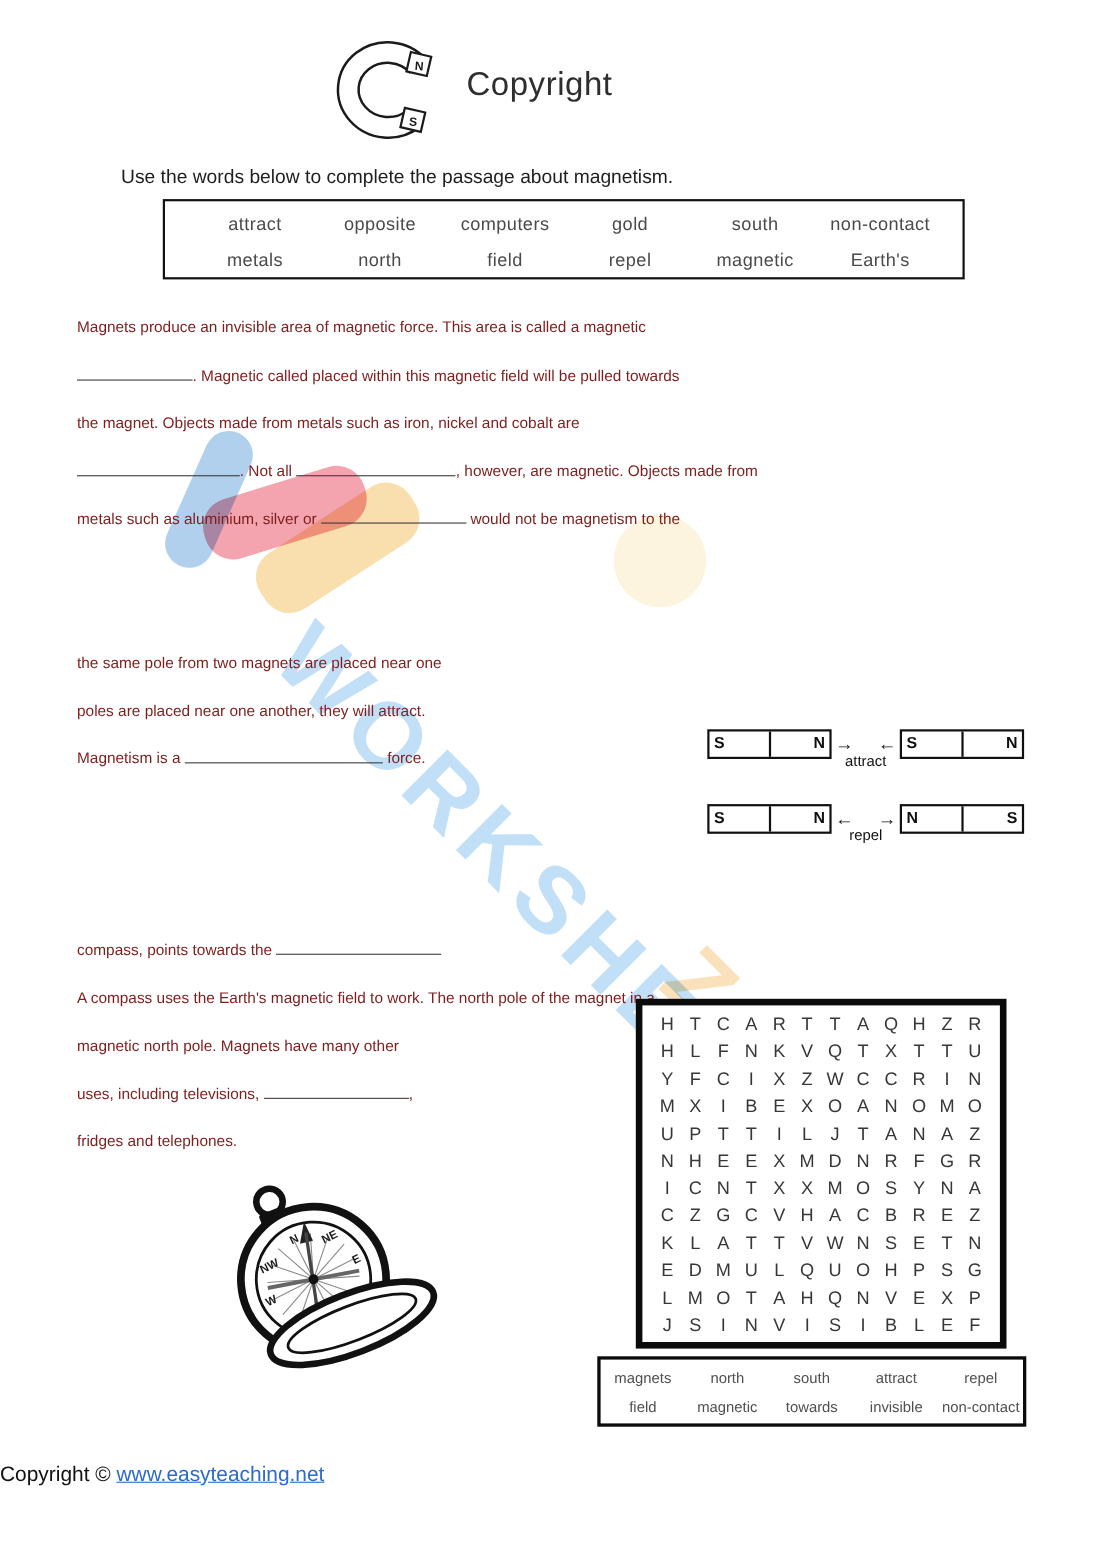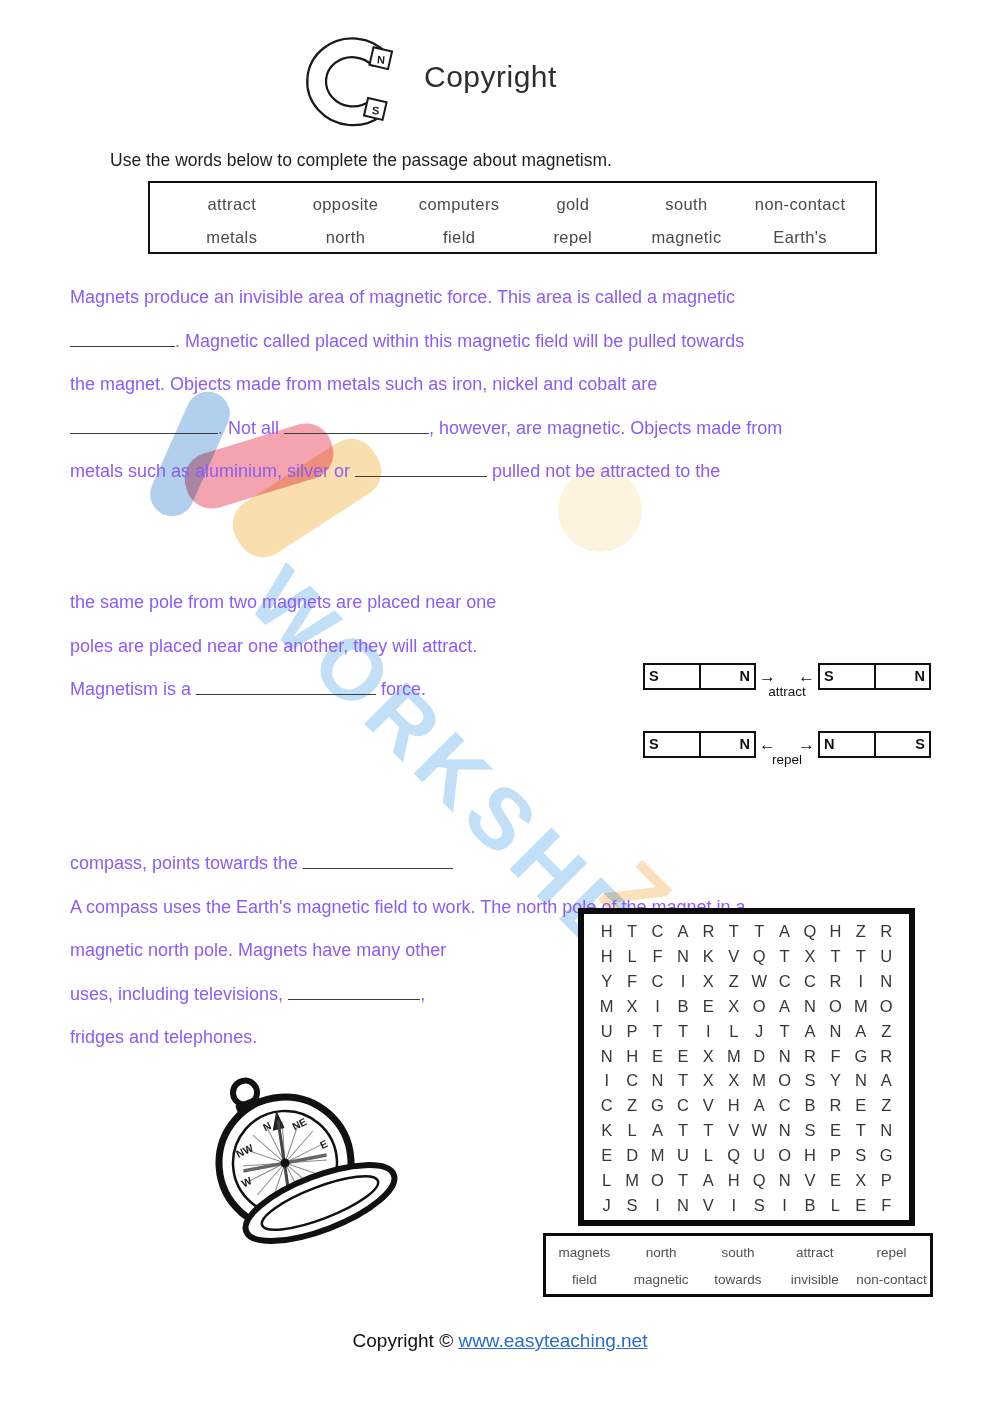--- a/index.html
+++ b/index.html
@@ -15,21 +15,21 @@
               color:#2e2e2e;letter-spacing:.5px;}
   #instruction{position:absolute;left:70px;top:150px;font-size:17.5px;color:#1e1e1e;margin-left:40px;}
   
   #word-bank{position:absolute;left:148px;top:181px;width:729px;height:73px;
              border:2.5px solid #101010;box-sizing:border-box;background:rgba(255,255,255,.0);}
   .wb-row{display:grid;grid-template-columns:repeat(6,1fr);justify-items:center;
           padding:0 18px 0 25px;height:33px;line-height:33px;font-size:16.5px;color:#4a4a4a;
           letter-spacing:.4px;}
   .wb-row:first-child{margin-top:5px;}
   
-  .para{position:absolute;left:70px;font-size:18px;line-height:43.5px;color:#8b5cf6;}
+  .para{position:absolute;left:70px;font-size:14px;line-height:43.5px;color:#7f1d1d;}
   .para .ln{white-space:nowrap;height:43.5px;}
   .blank{display:inline-block;border-bottom:1.6px solid #3c3c3c;height:1.02em;
          vertical-align:baseline;}
   
   .mag-row{position:absolute;display:flex;align-items:center;}
   .bar-magnet{width:113px;height:27px;border:2.2px solid #101010;box-sizing:border-box;
               display:flex;background:#fff;}
   .bar-magnet .cell{flex:1;font-size:14.5px;font-weight:bold;color:#101010;
                     line-height:23px;padding:0 4px;}
   .bar-magnet .cell:first-child{border-right:2.2px solid #101010;text-align:left;}
@@ -47,21 +47,21 @@
   .ws-letter{text-align:center;font-size:16.5px;line-height:24.9px;color:#373737;}
   
   #word-list{position:absolute;left:543px;top:1233px;width:390px;height:64px;
              border:3.5px solid #0b0b0b;box-sizing:border-box;background:#fff;text-align:center;}
   .wl-row{display:grid;grid-template-columns:repeat(5,1fr);justify-items:center;
           font-size:13.5px;color:#4f4f4f;height:27px;line-height:27px;}
   .wl-row:first-child{margin-top:3px;}
   
   #compass{position:absolute;left:180px;top:1068px;}
   
-  #footer{position:absolute;left:0;top:1330px;width:100%;text-align:center;
+  #footer{position:absolute;left:0;top:1330px;width:100%;text-align:left;
           font-size:19px;color:#121212;}
   #footer a{color:#2a6bcc;text-decoration:underline;cursor:pointer;}
 </style>
 </head>
 <body>
 
 <div id="page">
 
   <div class="wm wm-bar" style="left:168px;top:388px;width:44px;height:132px;background:#4f97d8;opacity:.45;transform:rotate(24deg);"></div>
   <div class="wm wm-bar" style="left:183px;top:438px;width:152px;height:56px;background:#ea4a5f;opacity:.5;transform:rotate(-17deg);"></div>
@@ -102,21 +102,21 @@
       <span>magnetic</span>
       <span>Earth's</span>
     </div>
   </div>
 
   <div class="para" style="top:276px;">
     <div class="ln"><span>Magnets produce an invisible area of magnetic force. This area is called a magnetic</span></div>
     <div class="ln"><span class="blank" style="width:105px;"></span><span>. Magnetic called placed within this magnetic field will be pulled towards</span></div>
     <div class="ln"><span>the magnet. Objects made from metals such as iron, nickel and cobalt are</span></div>
     <div class="ln"><span class="blank" style="width:148px;"></span><span>. Not all </span><span class="blank" style="width:145px;"></span><span>, however, are magnetic. Objects made from</span></div>
-    <div class="ln"><span>metals such as aluminium, silver or </span><span class="blank" style="width:132px;"></span><span> pulled not be attracted to the</span></div>
+    <div class="ln"><span>metals such as aluminium, silver or </span><span class="blank" style="width:132px;"></span><span> would not be magnetism to the</span></div>
   </div>
 
   <div class="para" style="top:581px;">
     <div class="ln"><span>the same pole from two magnets are placed near one</span></div>
     <div class="ln"><span>poles are placed near one another, they will attract.</span></div>
     <div class="ln"><span>Magnetism is a </span><span class="blank" style="width:180px;"></span><span> force.</span></div>
   </div>
 
   <div class="mag-row" style="left:643px;top:663px;">
     <div class="bar-magnet">

